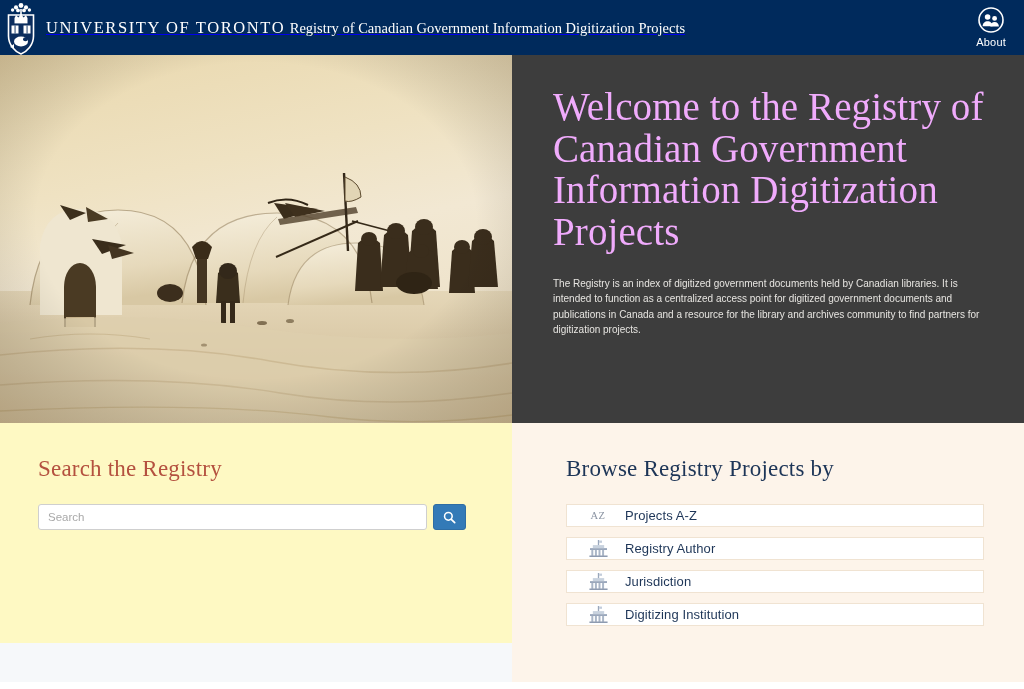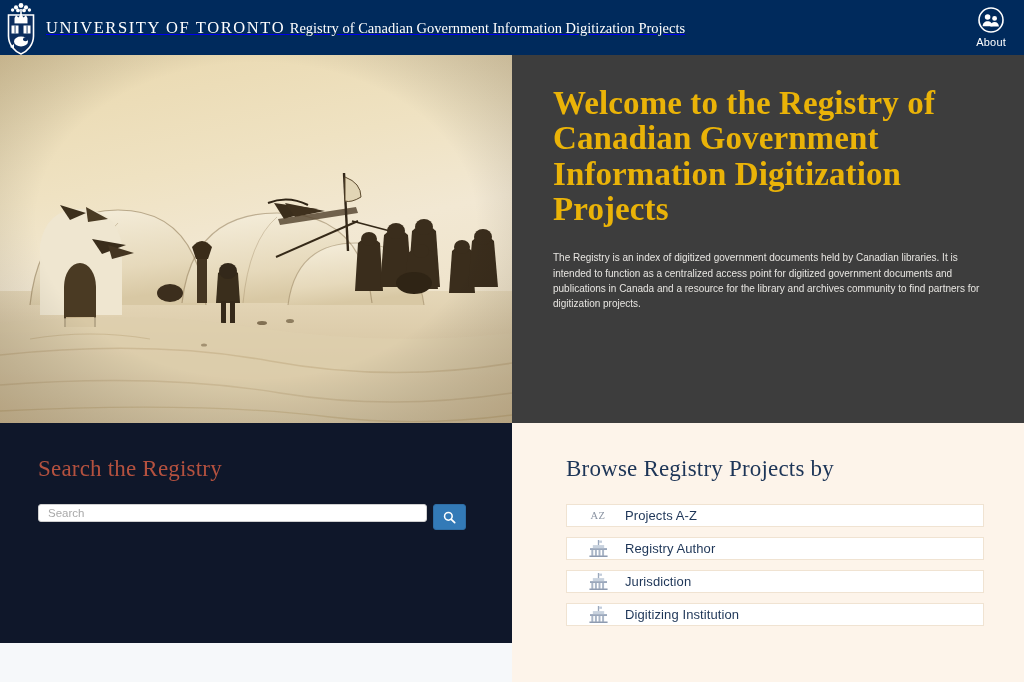--- a/index.html
+++ b/index.html
@@ -88,24 +88,24 @@
   }
   .hero-photo svg { display: block; width: 512px; height: 368px; }
 
   .hero-copy {
     flex: 1 1 auto;
     background: #3d3d3d;
     padding: 31px 40px 0 41px;
   }
   .hero-title {
     font-family: "Liberation Serif", serif;
-    font-size: 33px;
-    font-weight: 700;
+    font-size: 39px;
+    font-weight: 400;
     line-height: 1.07;
-    color: #eab308;
+    color: #f0abfc;
     letter-spacing: .1px;
   }
   .hero-para {
     margin-top: 23px;
     font-size: 10px;
     line-height: 1.54;
     color: #e7e5e1;
     max-width: 434px;
   }
   .hero-contact {
@@ -118,21 +118,21 @@
     color: #8ab8e0;
     text-decoration: none;
   }
 
   
   .lower { display: flex; height: 220px; }
 
   .search-col {
     flex: 0 0 512px;
     width: 512px;
-    background: #0f172a;
+    background: #fef9c3;
     padding: 33px 38px 0 38px;
   }
   .browse-col {
     flex: 1 1 auto;
     background: #fdf4ea;
     padding: 33px 40px 9px 54px;
   }
 
   .section-title-red {
     font-family: "Liberation Serif", serif;
@@ -150,21 +150,21 @@
   }
 
   .search-row {
     margin-top: 22px;
     display: flex;
     align-items: stretch;
     gap: 6px;
   }
   .search-input {
     width: 389px;
-    height: 18px;
+    height: 26px;
     border: 1px solid #cfcfcf;
     border-radius: 3px;
     padding: 0 9px;
     font-family: "Liberation Sans", sans-serif;
     font-size: 11.5px;
     color: #555;
     background: #fff;
     outline: none;
   }
   .search-input::placeholder { color: #a9a9a9; }

